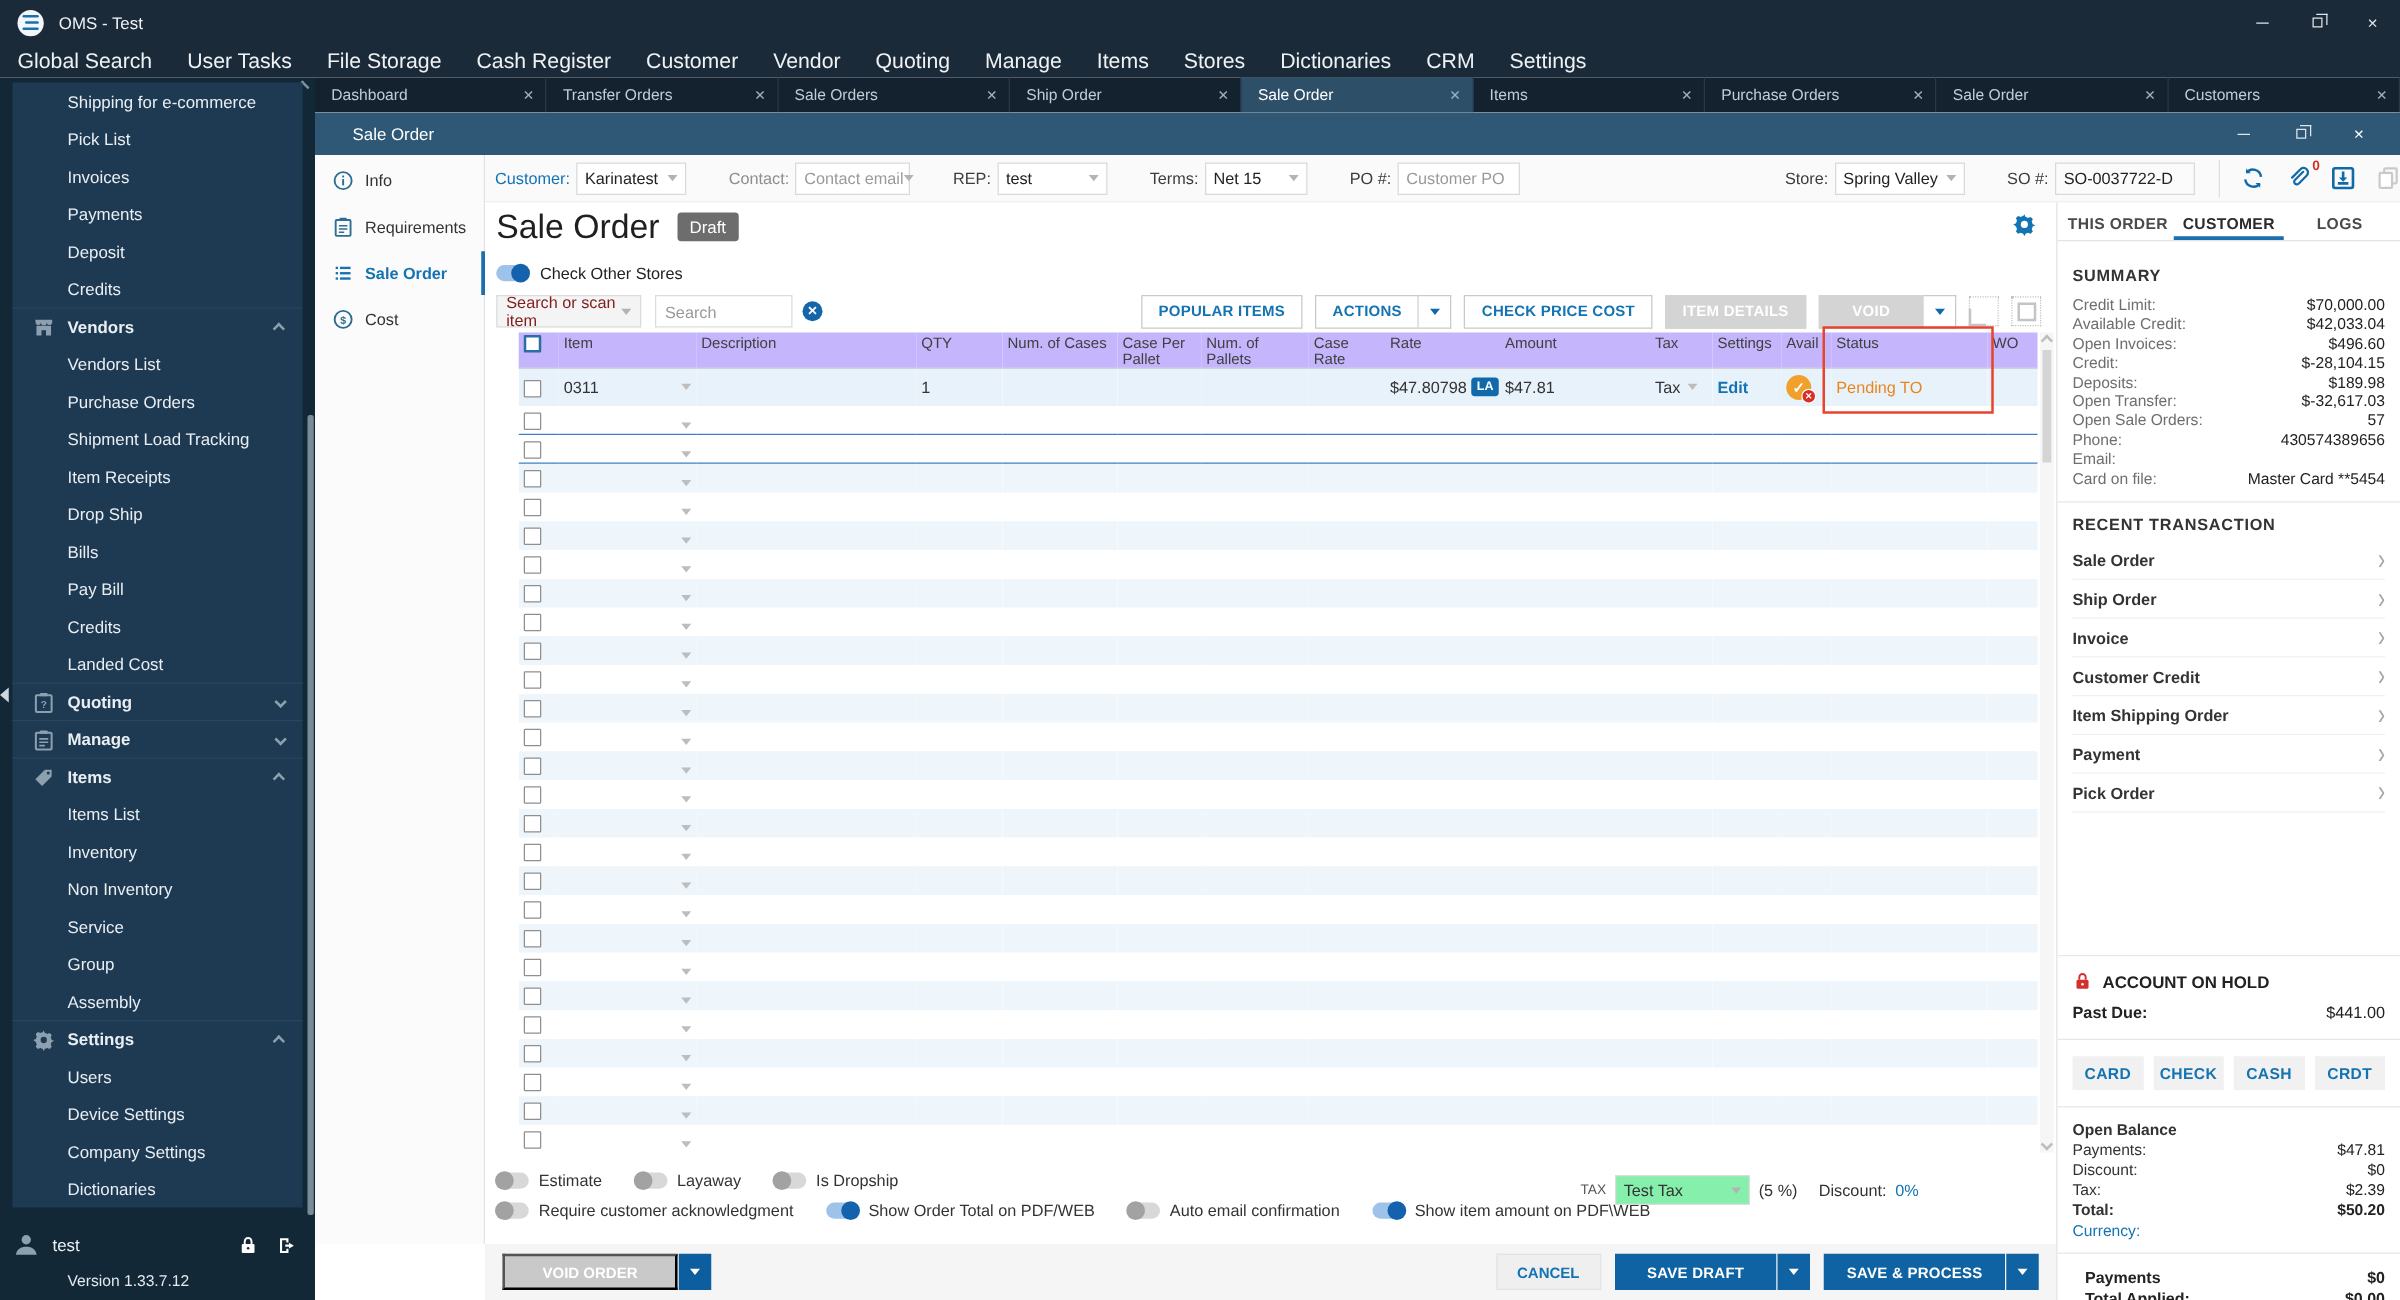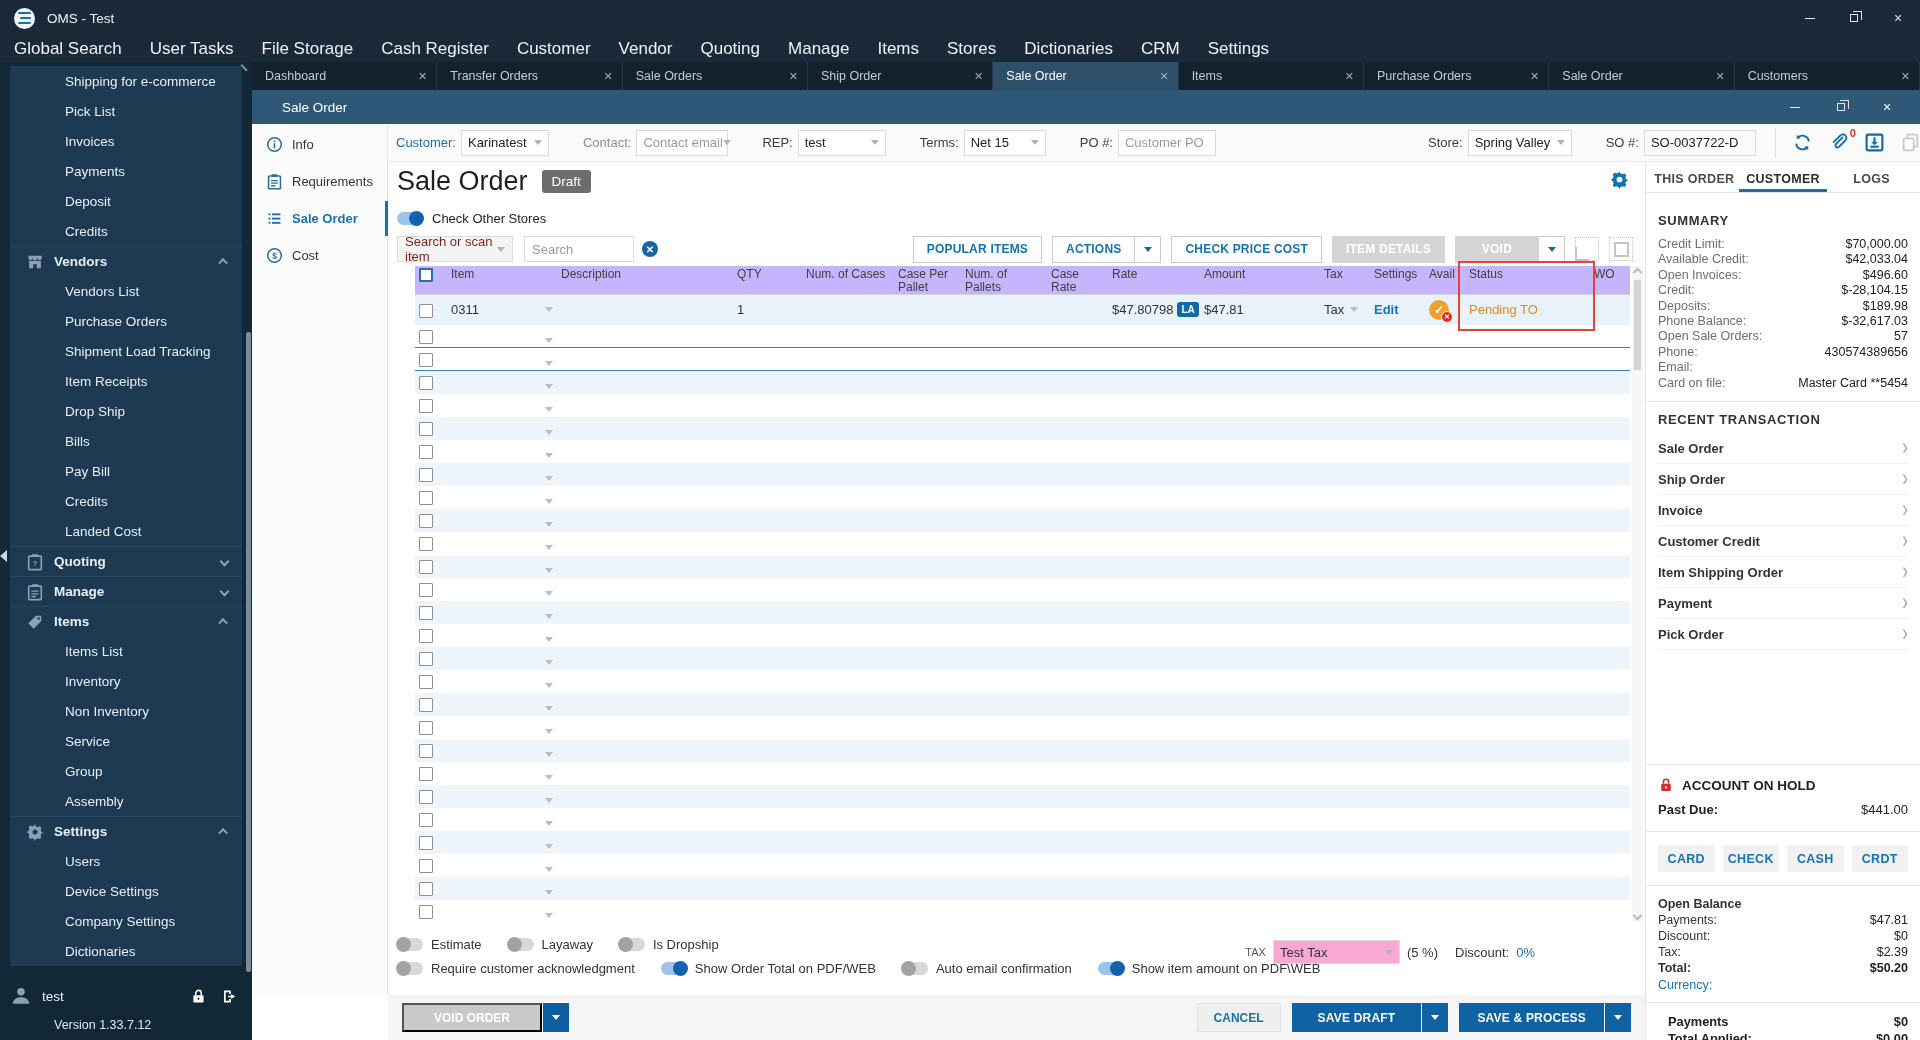--- a/index.html
+++ b/index.html
@@ -23,21 +23,21 @@
 
   .tabbar { position:absolute; left:252px; top:62px; right:0; height:28px; background:#14222f; display:flex; }
   .tab { flex:1 1 0; max-width:193px; display:flex; align-items:center; padding:0 9px 0 13px; border-right:1px solid #26394a; color:#c2ccd5; font-size:12.5px; white-space:nowrap; overflow:hidden; }
   .tab .x { margin-left:auto; font-size:11px; color:#9fb0bd; padding-left:6px; }
   .tab.active { background:#2d4f68; color:#fff; }
 
   
   .sidebar { position:absolute; left:0; top:62px; width:252px; bottom:0; background:#122837; }
   .sb-top-chev { position:absolute; right:6px; top:4px; width:8px; height:8px; border-left:2px solid #7e93a3; border-top:2px solid #7e93a3; transform:rotate(45deg); }
   .sb-panel { position:absolute; left:10px; right:10px; top:4px; background:#1d3a52; }
-  .sb-row { height:30px; display:flex; align-items:center; color:#e9eef3; font-size:13.5px; padding-left:55px; cursor:default; white-space:nowrap; }
+  .sb-row { height:30px; display:flex; align-items:center; color:#e9eef3; font-size:13.5px; padding-left:44px; cursor:default; white-space:nowrap; }
   .sb-row.section { padding-left:15px; font-weight:700; border-top:1px solid #27465f; }
   .sb-row.section .sb-ico { width:20px; height:20px; margin-right:9px; color:#8da0af; flex:none; display:flex; align-items:center; justify-content:center; }
   .sb-row.section svg { width:18px; height:18px; }
   .sb-chev { margin-left:auto; margin-right:14px; width:7px; height:7px; border-left:2px solid #8da0af; border-top:2px solid #8da0af; }
   .sb-chev.up { transform:rotate(45deg) translateY(2px); }
   .sb-chev.down { transform:rotate(225deg); }
   .sb-scroll { position:absolute; right:1px; top:270px; width:5px; height:640px; background:#8b9dac; border-radius:2px; opacity:.85; }
   .sb-collapse { position:absolute; left:0; top:488px; width:0; height:0; border-top:6px solid transparent; border-bottom:6px solid transparent; border-right:7px solid #cfd8df; }
   .sb-footer { position:absolute; left:10px; right:10px; bottom:8px; color:#eef2f5; }
   .sb-user { display:flex; align-items:center; height:28px; }
@@ -130,21 +130,21 @@
 
   .toggles { position:absolute; left:9px; top:770px; }
   .tgrow { display:flex; align-items:center; gap:26px; height:24px; }
   .tgitem { display:flex; align-items:center; gap:8px; font-size:13px; color:#333; }
   .tg { width:26px; height:13px; border-radius:7px; background:#d8d8d8; position:relative; flex:none; }
   .tg i { position:absolute; top:-1px; width:15px; height:15px; border-radius:50%; background:#a2a2a2; left:-1px; }
   .tg.on { background:#9dc3ea; }
   .tg.on i { background:#1462ad; left:auto; right:-1px; }
   .taxrow { position:absolute; right:110px; top:778px; display:flex; align-items:center; gap:7px; font-size:13px; color:#333; }
   .taxrow .taxlab { font-size:11px; color:#555; }
-  .taxfield { width:127px; height:24px; background:#f9a8d4; border:1px solid #dcdcdc; display:flex; align-items:center; padding:0 6px; color:#333; }
+  .taxfield { width:108px; height:24px; background:#86efac; border:1px solid #dcdcdc; display:flex; align-items:center; padding:0 6px; color:#333; }
   .taxfield .car { margin-left:auto; width:0; height:0; border-left:4px solid transparent; border-right:4px solid transparent; border-top:5px solid #b3b3b3; }
   .disc0 { color:#1373b3; }
 
   .bottombar { position:absolute; left:0; right:0; bottom:0; height:45px; background:#f5f5f5; display:flex; align-items:center; padding:0 14px; }
   .btn-primary { height:29px; background:#0f63a3; border:none; color:#fff; font-size:12px; font-weight:700; padding:0 18px; display:inline-flex; align-items:center; letter-spacing:.2px; }
   .pcaret { width:26px; height:29px; background:#0f63a3; margin-left:1px; display:flex; align-items:center; justify-content:center; }
   .pcaret i, .dcaret i { width:0; height:0; border-left:4px solid transparent; border-right:4px solid transparent; border-top:5px solid #fff; }
   .dis-btn { height:29px; background:#c9c9c9; color:#fff; font-size:12px; font-weight:700; padding:0 30px; display:inline-flex; align-items:center; }
   .dcaret { width:26px; height:29px; background:#0d5e9e; margin-left:1px; display:flex; align-items:center; justify-content:center; }
   .cancelbtn { height:29px; background:#efefef; border:1px solid #e3e3e3; color:#1373b3; font-size:12px; font-weight:700; padding:0 16px; display:inline-flex; align-items:center; }
@@ -1300,21 +1300,21 @@
           </div>
           <div class="kv">
             <span>Credit:</span>
             <span class="v">$-28,104.15</span>
           </div>
           <div class="kv">
             <span>Deposits:</span>
             <span class="v">$189.98</span>
           </div>
           <div class="kv">
-            <span>Phone Balance:</span>
+            <span>Open Transfer:</span>
             <span class="v">$-32,617.03</span>
           </div>
           <div class="kv">
             <span>Open Sale Orders:</span>
             <span class="v">57</span>
           </div>
           <div class="kv">
             <span>Phone:</span>
             <span class="v">430574389656</span>
           </div>

